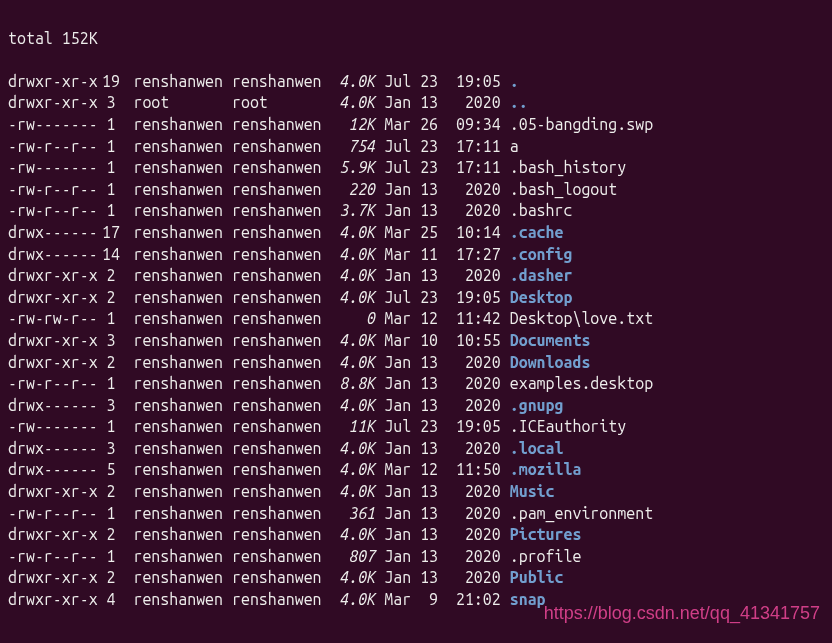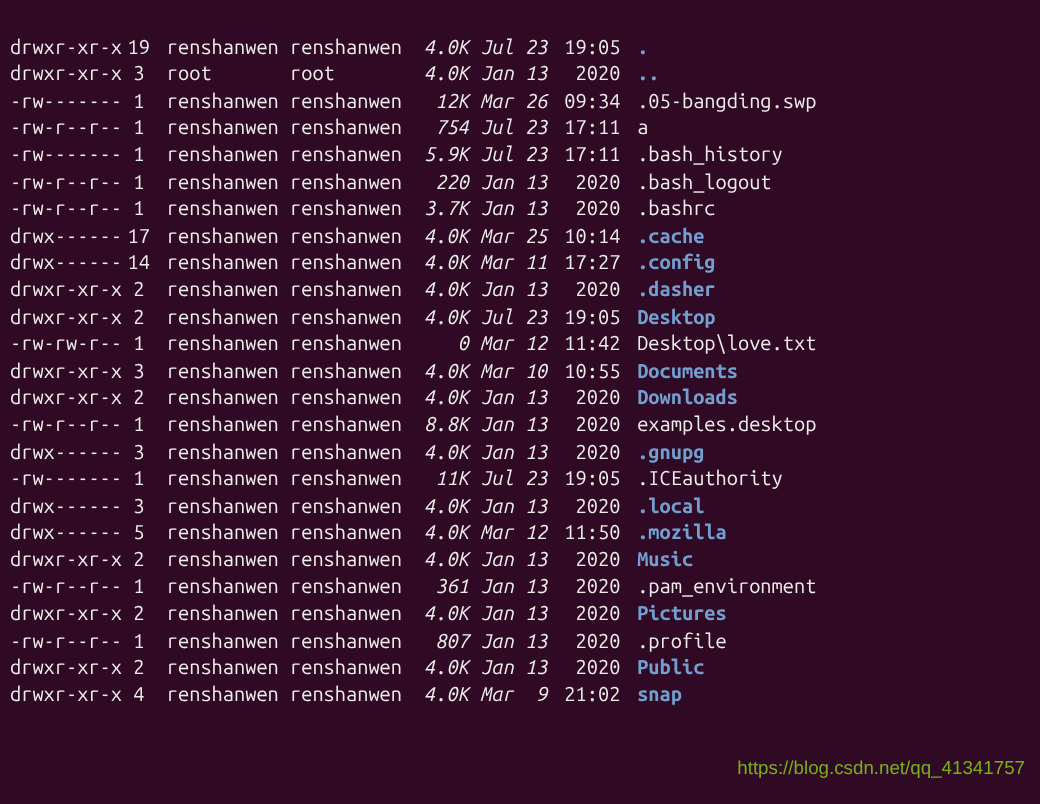--- a/index.html
+++ b/index.html
@@ -25,34 +25,35 @@
   .prompt-sep  { color: #eeeeec; }
   .cmd         { color: #eeeeec; }
   .dir-color   { color: #729fcf; font-weight: bold; }
   .total-line  { color: #eeeeec; }
   .row { display: block; }
   .perm  { display:inline-block; width: 10ch; }
   .links { display:inline-block; width: 3ch; text-align:center; }
   .owner { display:inline-block; width: 11ch; }
   .group { display:inline-block; width: 11ch; }
   .size  { display:inline-block; width: 5ch; text-align:right;font-style:italic; }
-  .date  { display:inline-block; width: 7ch; font-style: italic; }
-  .timeyr{ display:inline-block; width: 6ch; text-align:center; }
+  .date  { display:inline-block; width: 7ch; }
+  .timeyr{ display:inline-block; width: 6ch; text-align:right; }
   .fname { }
   .watermark {
     position:absolute;
     right:12px;
     bottom:18px;
-    color:#84cc16;
-    font-size:15px;
+    color:#ec4899;
+    font-size:18px;
     font-family:sans-serif;
     opacity:0.85;
   }
 </style>
 </head>
 <body>
 
 <div class="terminal">
+<span class="row total-line">total 152K</span>
 <div id="listing"><span class="row"><span class="perm">drwxr-xr-x</span><span class="links">19</span> <span class="owner">renshanwen</span><span class="group">renshanwen</span><span class="size">4.0K</span> <span class="date">Jul 23</span><span class="timeyr">19:05</span> <span class="fname dir-color">.</span></span><span class="row"><span class="perm">drwxr-xr-x</span><span class="links">3</span> <span class="owner">root      </span><span class="group">root      </span><span class="size">4.0K</span> <span class="date">Jan 13</span><span class="timeyr"> 2020</span> <span class="fname dir-color">..</span></span><span class="row"><span class="perm">-rw-------</span><span class="links">1</span> <span class="owner">renshanwen</span><span class="group">renshanwen</span><span class="size">12K</span> <span class="date">Mar 26</span><span class="timeyr">09:34</span> <span class="fname">.05-bangding.swp</span></span><span class="row"><span class="perm">-rw-r--r--</span><span class="links">1</span> <span class="owner">renshanwen</span><span class="group">renshanwen</span><span class="size">754</span> <span class="date">Jul 23</span><span class="timeyr">17:11</span> <span class="fname">a</span></span><span class="row"><span class="perm">-rw-------</span><span class="links">1</span> <span class="owner">renshanwen</span><span class="group">renshanwen</span><span class="size">5.9K</span> <span class="date">Jul 23</span><span class="timeyr">17:11</span> <span class="fname">.bash_history</span></span><span class="row"><span class="perm">-rw-r--r--</span><span class="links">1</span> <span class="owner">renshanwen</span><span class="group">renshanwen</span><span class="size">220</span> <span class="date">Jan 13</span><span class="timeyr"> 2020</span> <span class="fname">.bash_logout</span></span><span class="row"><span class="perm">-rw-r--r--</span><span class="links">1</span> <span class="owner">renshanwen</span><span class="group">renshanwen</span><span class="size">3.7K</span> <span class="date">Jan 13</span><span class="timeyr"> 2020</span> <span class="fname">.bashrc</span></span><span class="row"><span class="perm">drwx------</span><span class="links">17</span> <span class="owner">renshanwen</span><span class="group">renshanwen</span><span class="size">4.0K</span> <span class="date">Mar 25</span><span class="timeyr">10:14</span> <span class="fname dir-color">.cache</span></span><span class="row"><span class="perm">drwx------</span><span class="links">14</span> <span class="owner">renshanwen</span><span class="group">renshanwen</span><span class="size">4.0K</span> <span class="date">Mar 11</span><span class="timeyr">17:27</span> <span class="fname dir-color">.config</span></span><span class="row"><span class="perm">drwxr-xr-x</span><span class="links">2</span> <span class="owner">renshanwen</span><span class="group">renshanwen</span><span class="size">4.0K</span> <span class="date">Jan 13</span><span class="timeyr"> 2020</span> <span class="fname dir-color">.dasher</span></span><span class="row"><span class="perm">drwxr-xr-x</span><span class="links">2</span> <span class="owner">renshanwen</span><span class="group">renshanwen</span><span class="size">4.0K</span> <span class="date">Jul 23</span><span class="timeyr">19:05</span> <span class="fname dir-color">Desktop</span></span><span class="row"><span class="perm">-rw-rw-r--</span><span class="links">1</span> <span class="owner">renshanwen</span><span class="group">renshanwen</span><span class="size">0</span> <span class="date">Mar 12</span><span class="timeyr">11:42</span> <span class="fname">Desktop\love.txt</span></span><span class="row"><span class="perm">drwxr-xr-x</span><span class="links">3</span> <span class="owner">renshanwen</span><span class="group">renshanwen</span><span class="size">4.0K</span> <span class="date">Mar 10</span><span class="timeyr">10:55</span> <span class="fname dir-color">Documents</span></span><span class="row"><span class="perm">drwxr-xr-x</span><span class="links">2</span> <span class="owner">renshanwen</span><span class="group">renshanwen</span><span class="size">4.0K</span> <span class="date">Jan 13</span><span class="timeyr"> 2020</span> <span class="fname dir-color">Downloads</span></span><span class="row"><span class="perm">-rw-r--r--</span><span class="links">1</span> <span class="owner">renshanwen</span><span class="group">renshanwen</span><span class="size">8.8K</span> <span class="date">Jan 13</span><span class="timeyr"> 2020</span> <span class="fname">examples.desktop</span></span><span class="row"><span class="perm">drwx------</span><span class="links">3</span> <span class="owner">renshanwen</span><span class="group">renshanwen</span><span class="size">4.0K</span> <span class="date">Jan 13</span><span class="timeyr"> 2020</span> <span class="fname dir-color">.gnupg</span></span><span class="row"><span class="perm">-rw-------</span><span class="links">1</span> <span class="owner">renshanwen</span><span class="group">renshanwen</span><span class="size">11K</span> <span class="date">Jul 23</span><span class="timeyr">19:05</span> <span class="fname">.ICEauthority</span></span><span class="row"><span class="perm">drwx------</span><span class="links">3</span> <span class="owner">renshanwen</span><span class="group">renshanwen</span><span class="size">4.0K</span> <span class="date">Jan 13</span><span class="timeyr"> 2020</span> <span class="fname dir-color">.local</span></span><span class="row"><span class="perm">drwx------</span><span class="links">5</span> <span class="owner">renshanwen</span><span class="group">renshanwen</span><span class="size">4.0K</span> <span class="date">Mar 12</span><span class="timeyr">11:50</span> <span class="fname dir-color">.mozilla</span></span><span class="row"><span class="perm">drwxr-xr-x</span><span class="links">2</span> <span class="owner">renshanwen</span><span class="group">renshanwen</span><span class="size">4.0K</span> <span class="date">Jan 13</span><span class="timeyr"> 2020</span> <span class="fname dir-color">Music</span></span><span class="row"><span class="perm">-rw-r--r--</span><span class="links">1</span> <span class="owner">renshanwen</span><span class="group">renshanwen</span><span class="size">361</span> <span class="date">Jan 13</span><span class="timeyr"> 2020</span> <span class="fname">.pam_environment</span></span><span class="row"><span class="perm">drwxr-xr-x</span><span class="links">2</span> <span class="owner">renshanwen</span><span class="group">renshanwen</span><span class="size">4.0K</span> <span class="date">Jan 13</span><span class="timeyr"> 2020</span> <span class="fname dir-color">Pictures</span></span><span class="row"><span class="perm">-rw-r--r--</span><span class="links">1</span> <span class="owner">renshanwen</span><span class="group">renshanwen</span><span class="size">807</span> <span class="date">Jan 13</span><span class="timeyr"> 2020</span> <span class="fname">.profile</span></span><span class="row"><span class="perm">drwxr-xr-x</span><span class="links">2</span> <span class="owner">renshanwen</span><span class="group">renshanwen</span><span class="size">4.0K</span> <span class="date">Jan 13</span><span class="timeyr"> 2020</span> <span class="fname dir-color">Public</span></span><span class="row"><span class="perm">drwxr-xr-x</span><span class="links">4</span> <span class="owner">renshanwen</span><span class="group">renshanwen</span><span class="size">4.0K</span> <span class="date">Mar  9</span><span class="timeyr">21:02</span> <span class="fname dir-color">snap</span></span></div>
 
 </div>
 
 <div class="watermark">https://blog.csdn.net/qq_41341757</div>
 
 </body></html>

